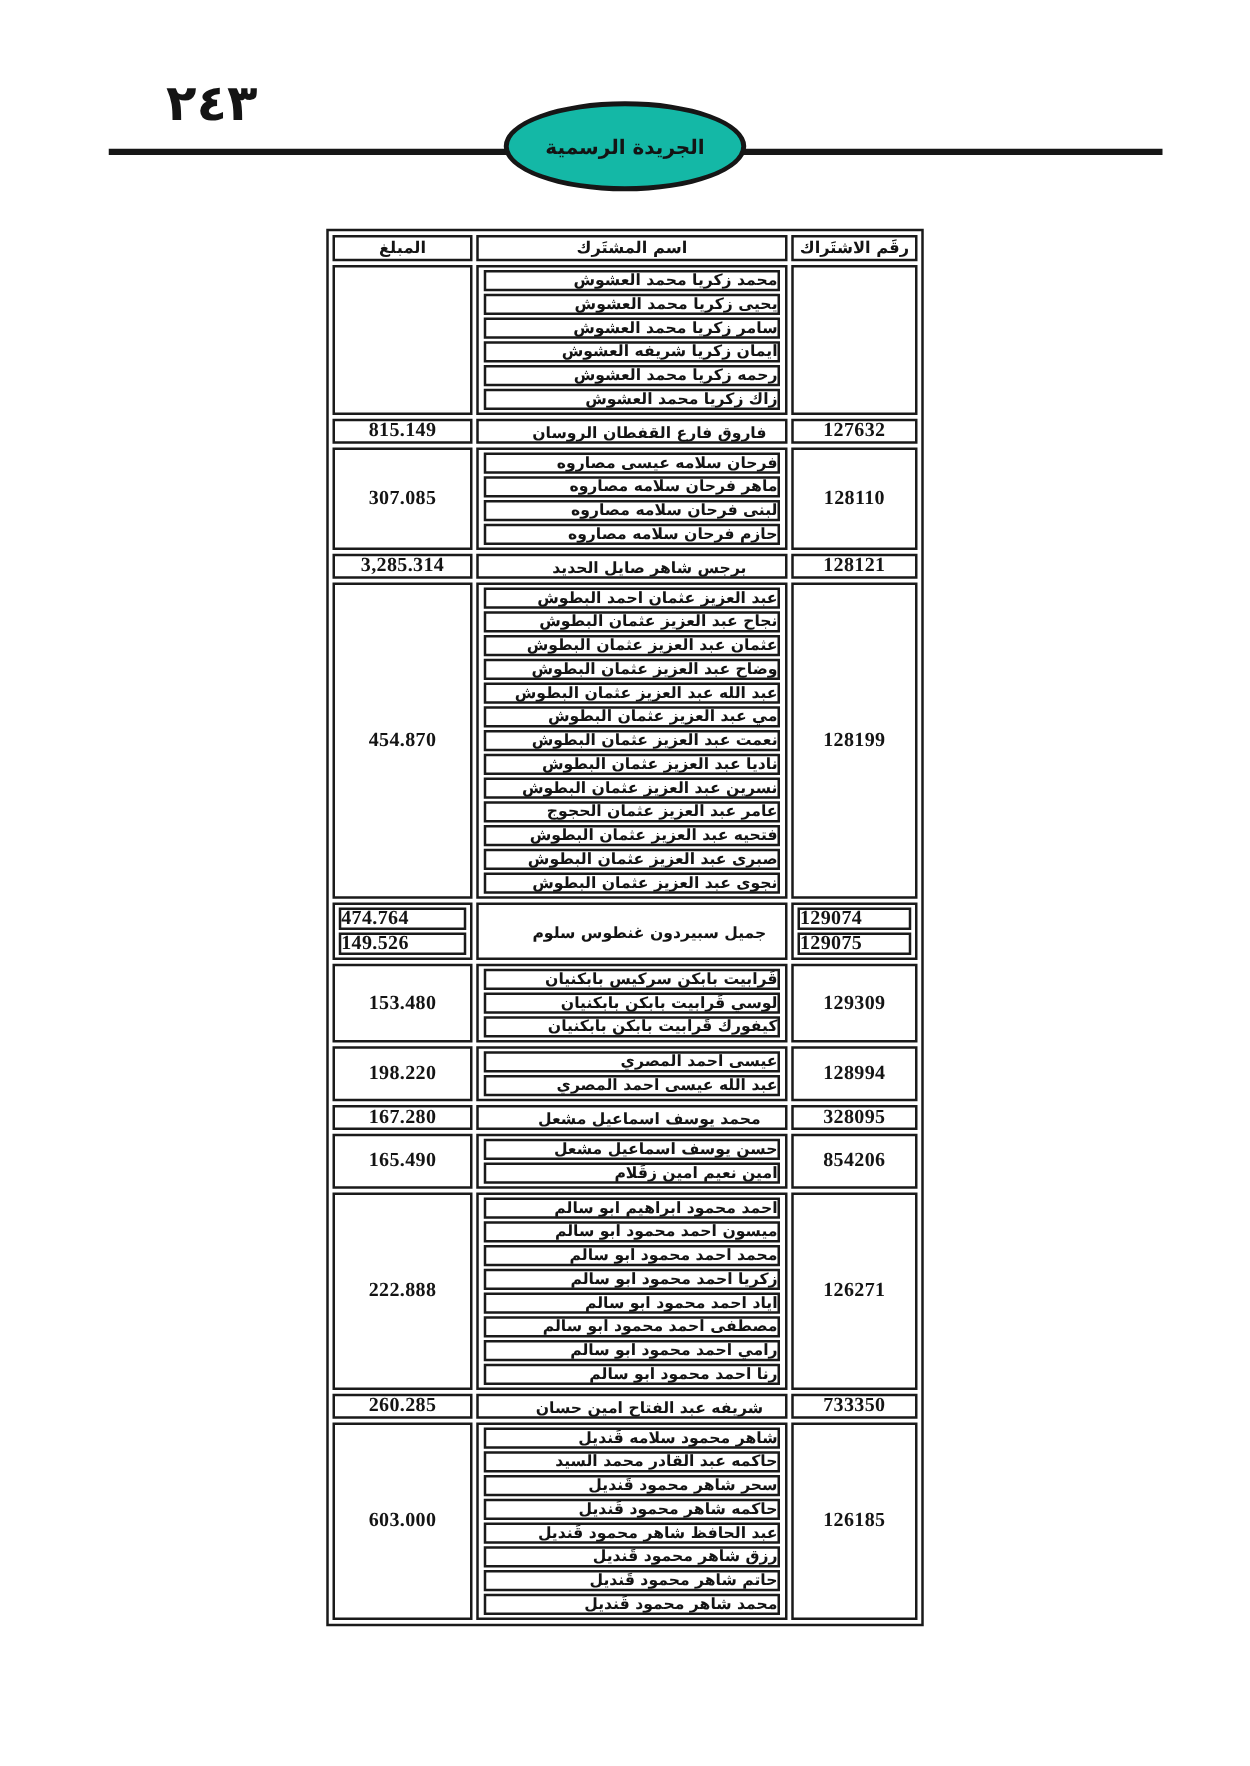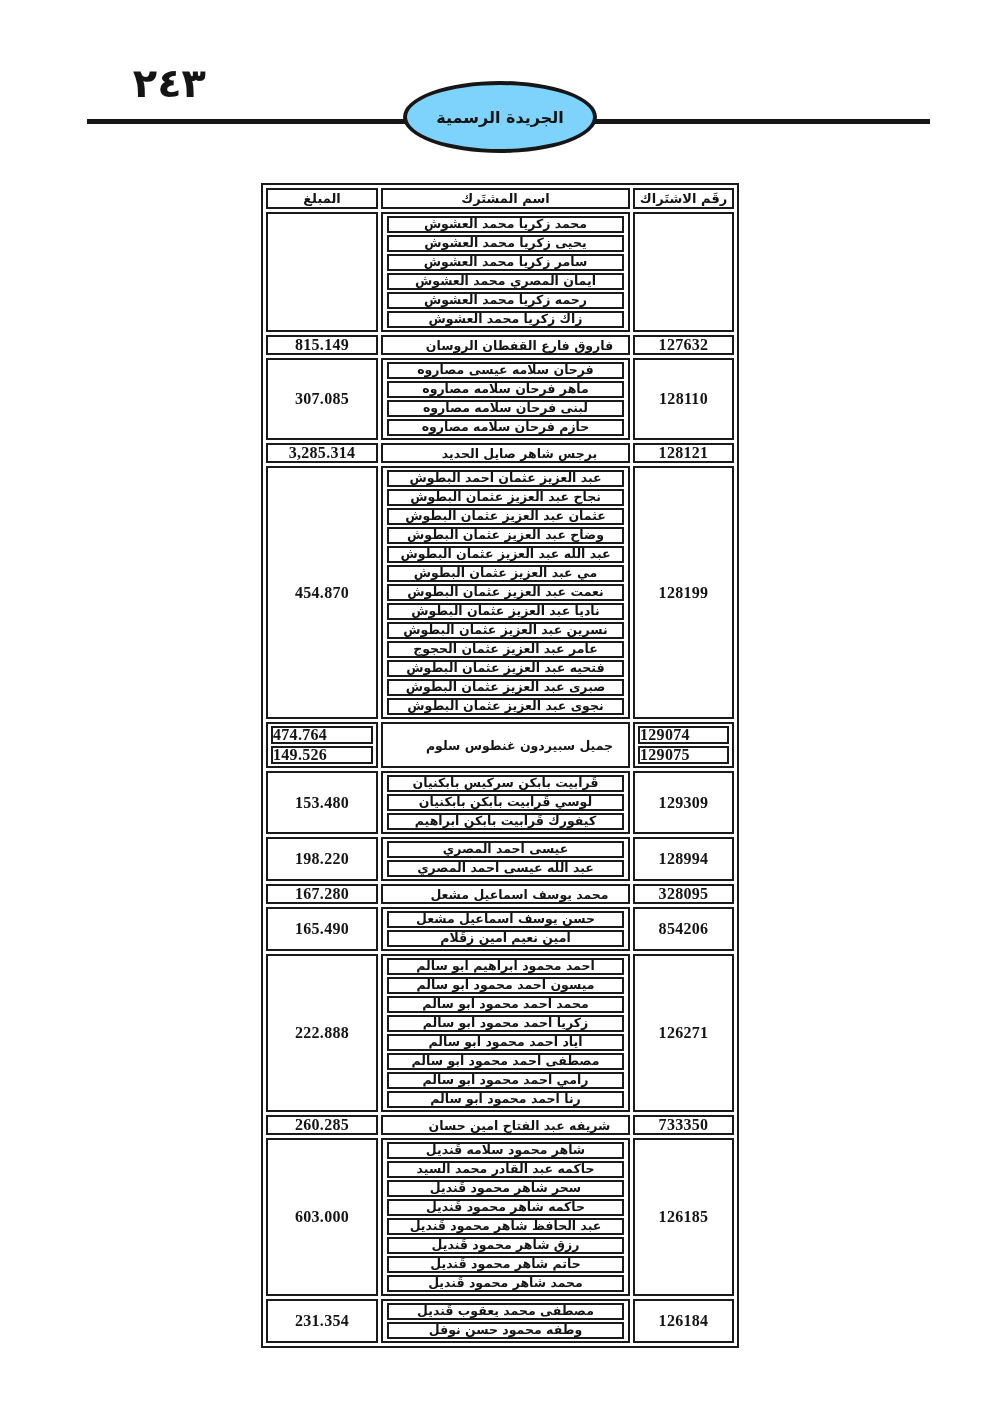--- a/index.html
+++ b/index.html
@@ -13,21 +13,21 @@
     position:absolute; left:96px; top:60px; width:110px;
     text-align:right; font-size:40px; font-weight:bold;
     font-family:"DejaVu Sans", sans-serif;
   }
   .header-rule {
     position:absolute; left:87px; top:119px; width:843px; height:5px;
     background:#161616;
   }
   .gazette-seal {
     position:absolute; left:403px; top:81px; width:186px; height:64px;
-    background:#7dd3fc; border:4px solid #161616; border-radius:50%;
+    background:#14b8a6; border:4px solid #161616; border-radius:50%;
     display:flex; align-items:center; justify-content:center; z-index:2;
   }
   .gazette-seal span {
     font-weight:bold; font-size:16px; direction:rtl;
   }
   
   table.subscribers {
     position:absolute; left:261px; top:183px; width:477px;
     border:2px solid #1a1a1a; border-spacing:3px; border-collapse:separate;
     table-layout:fixed; background:#ffffff; direction:ltr;
@@ -37,21 +37,21 @@
     font-weight:bold; font-size:13px; height:17px; line-height:15px; direction:rtl;
   }
   td.amt, td.num {
     font-family:"Liberation Serif","DejaVu Serif",serif;
     font-weight:bold; font-size:16px; line-height:1; letter-spacing:0.3px;
   }
   td.nm { direction:rtl; font-weight:bold; font-size:12.5px; }
   td.nm.single { height:15px; line-height:13px;padding-left:28px; }
   .name-box {
     border:2px solid #1a1a1a; margin:2px 4px; height:13px; line-height:12px;
-    overflow:visible; text-align:center;
+    overflow:visible; text-align:right;
   }
   .stack-box {
     border:2px solid #1a1a1a; margin:2px 3px; height:14px; line-height:14px;
     text-align:left; overflow:visible;
   }
 </style>
 </head>
 <body>
 
 <div class="page-number">٢٤٣</div>
@@ -75,21 +75,21 @@
       <td>رقَم الاشتَراك</td>
     </tr>
   </thead>
   <tbody id="table-body">
       <tr>
         <td class="amt"></td>
         <td class="nm">
           <div class="name-box">محمد زكريا محمد العشوش</div>
           <div class="name-box">يحيى زكريا محمد العشوش</div>
           <div class="name-box">سامر زكريا محمد العشوش</div>
-          <div class="name-box">ايمان المصري محمد العشوش</div>
+          <div class="name-box">ايمان زكريا شريفه العشوش</div>
           <div class="name-box">رحمه زكريا محمد العشوش</div>
           <div class="name-box">زاك زكريا محمد العشوش</div>
         </td>
         <td class="num"></td>
       </tr>
       <tr>
         <td class="amt">815.149</td>
         <td class="nm single">فاروق فارع القفطان الروسان</td>
         <td class="num">127632</td>
       </tr>
@@ -136,21 +136,21 @@
         <td class="num">
           <div class="stack-box num">129074</div>
           <div class="stack-box num">129075</div>
         </td>
       </tr>
       <tr>
         <td class="amt">153.480</td>
         <td class="nm">
           <div class="name-box">قَرابيت بابكن سركيس بابكنيان</div>
           <div class="name-box">لوسي قَرابيت بابكن بابكنيان</div>
-          <div class="name-box">كيفورك قَرابيت بابكن ابراهيم</div>
+          <div class="name-box">كيفورك قَرابيت بابكن بابكنيان</div>
         </td>
         <td class="num">129309</td>
       </tr>
       <tr>
         <td class="amt">198.220</td>
         <td class="nm">
           <div class="name-box">عيسى احمد المصري</div>
           <div class="name-box">عبد الله عيسى احمد المصري</div>
         </td>
         <td class="num">128994</td>
@@ -194,22 +194,14 @@
           <div class="name-box">حاكمه عبد القادر محمد السيد</div>
           <div class="name-box">سحر شاهر محمود قَنديل</div>
           <div class="name-box">حاكمه شاهر محمود قَنديل</div>
           <div class="name-box">عبد الحافظ شاهر محمود قَنديل</div>
           <div class="name-box">رزق شاهر محمود قَنديل</div>
           <div class="name-box">حاتم شاهر محمود قَنديل</div>
           <div class="name-box">محمد شاهر محمود قَنديل</div>
         </td>
         <td class="num">126185</td>
       </tr>
-      <tr>
-        <td class="amt">231.354</td>
-        <td class="nm">
-          <div class="name-box">مصطفى محمد يعقوب قَنديل</div>
-          <div class="name-box">وطفه محمود حسن نوفل</div>
-        </td>
-        <td class="num">126184</td>
-      </tr>
     </tbody>
 </table>
 
 </body></html>

